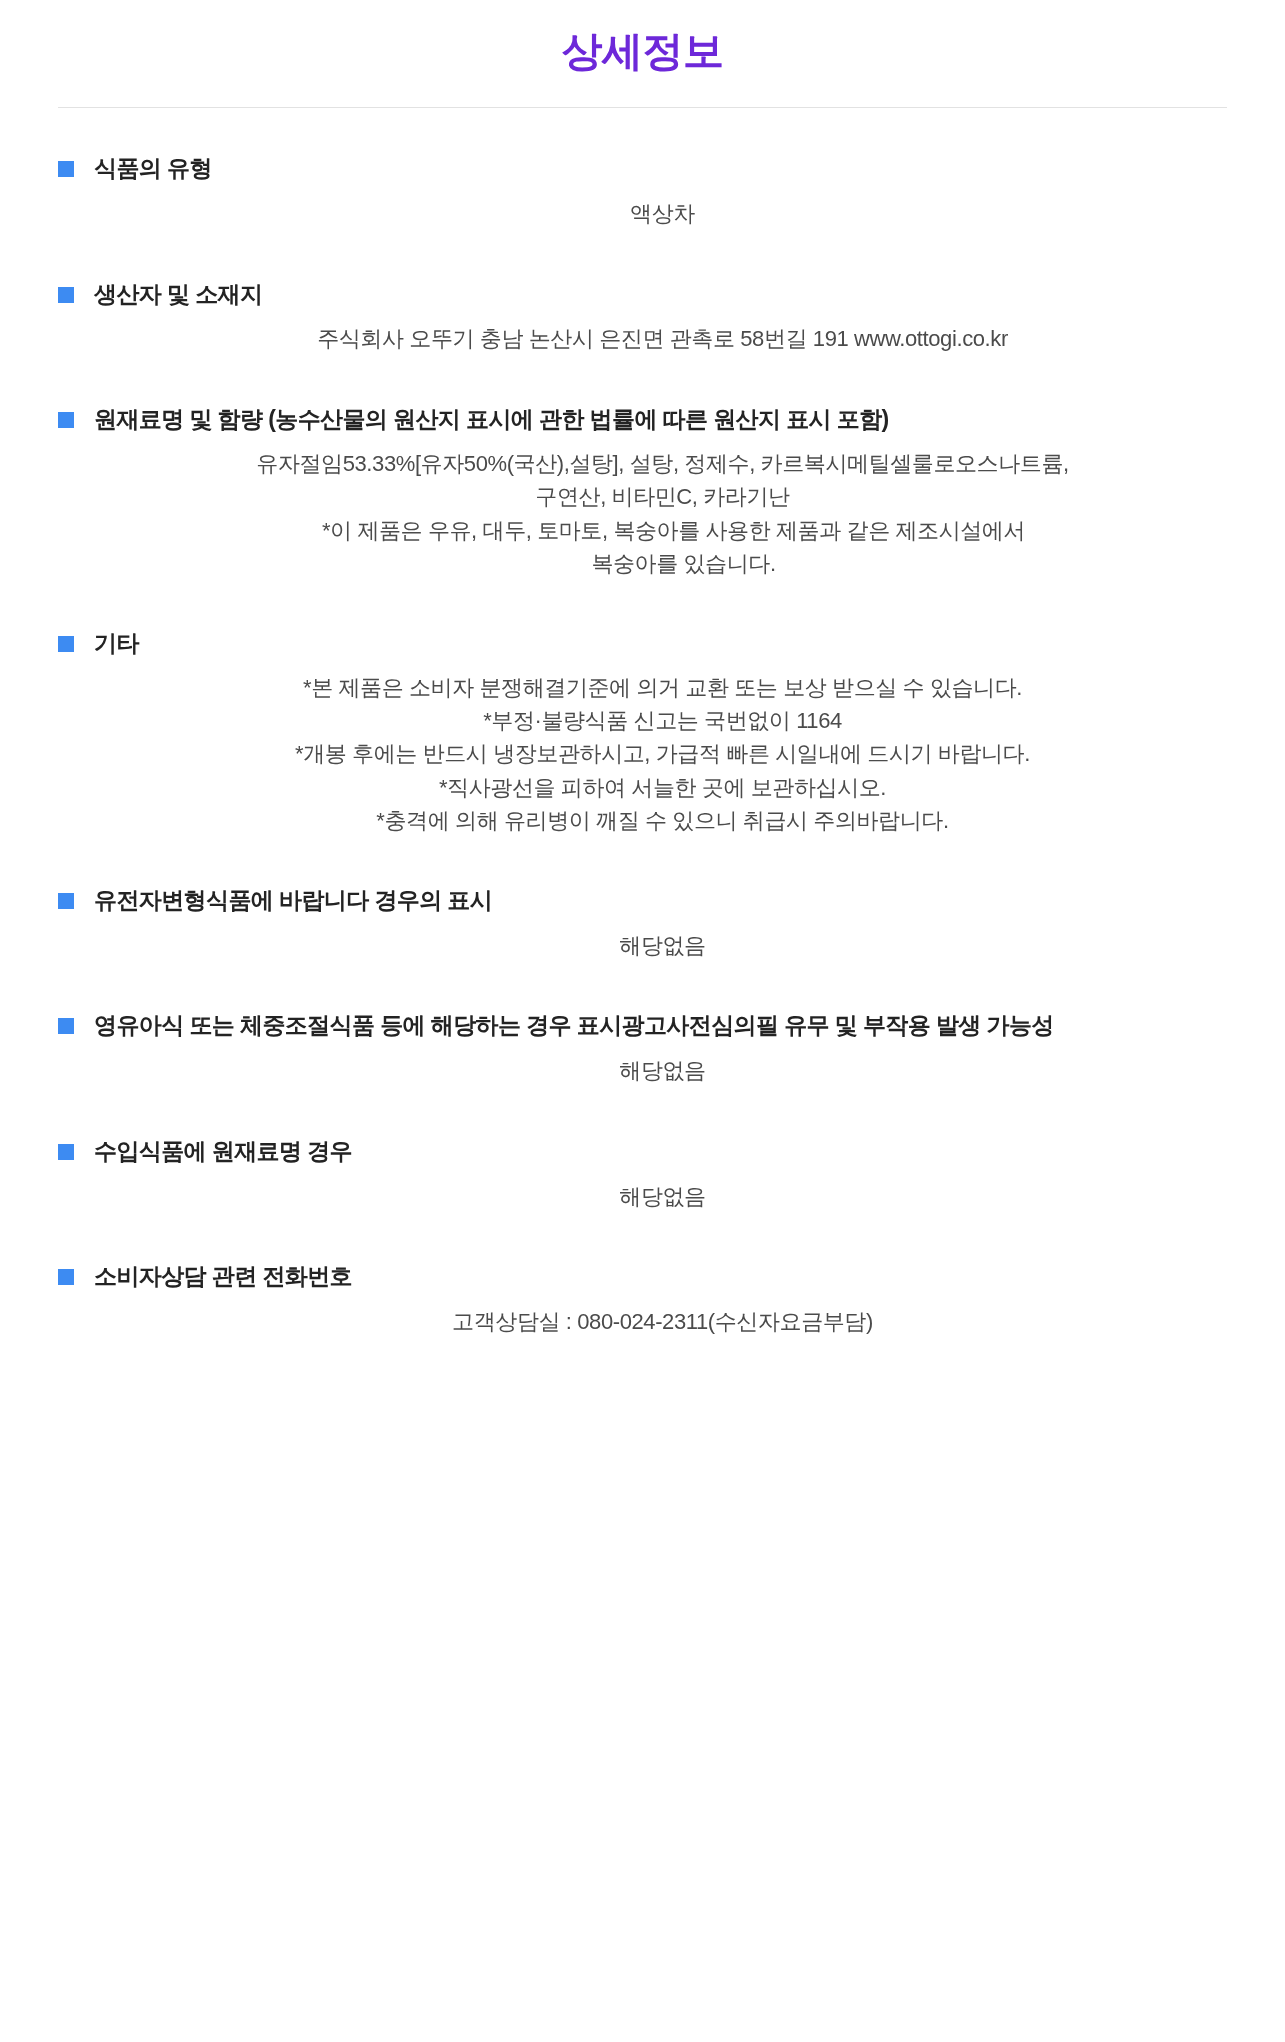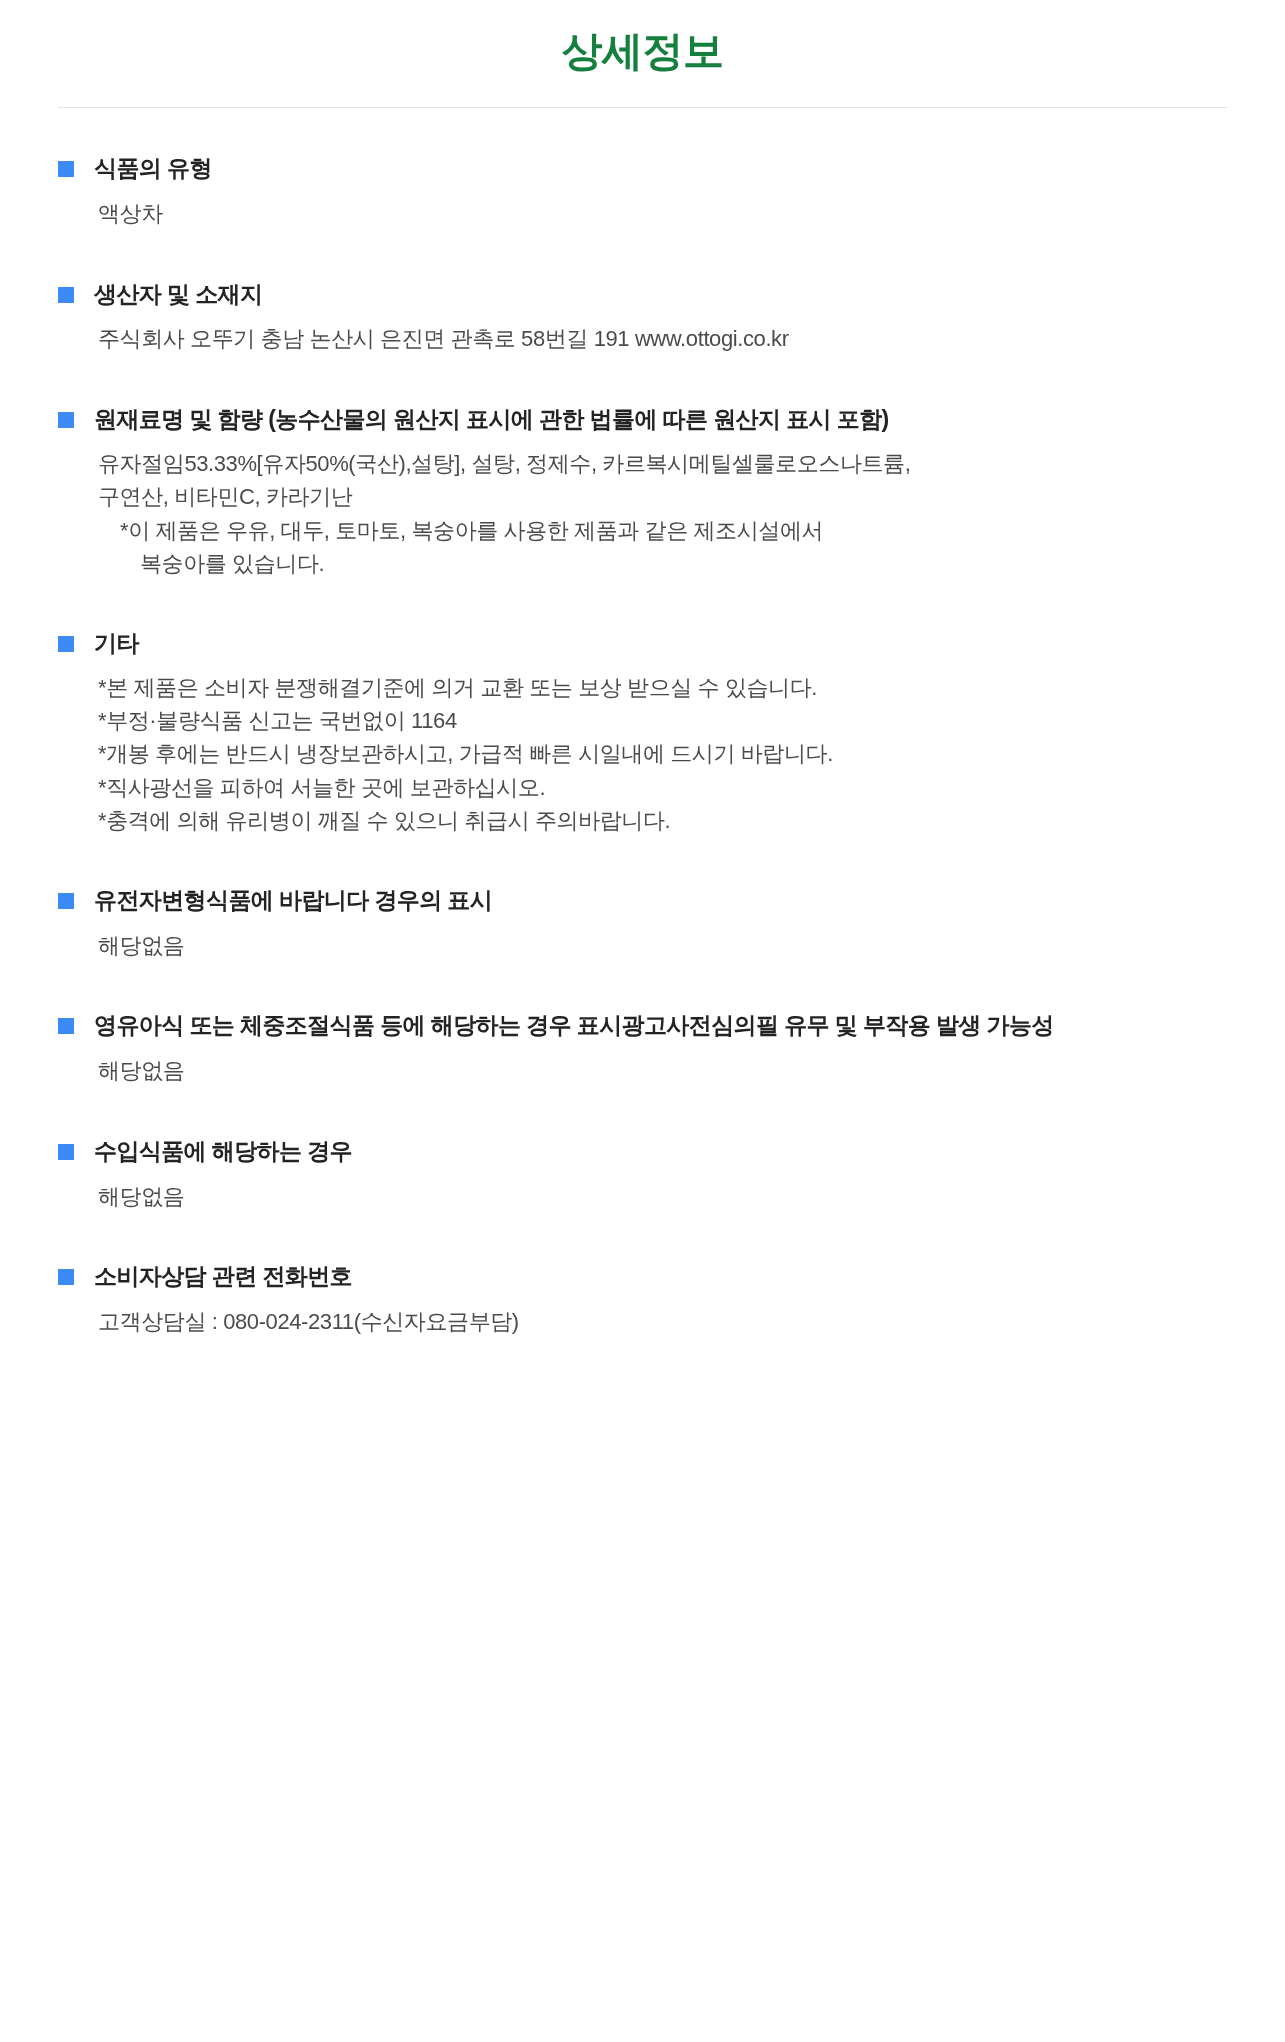--- a/index.html
+++ b/index.html
@@ -16,32 +16,33 @@
   }
   .page {
     width: 1285px;
     box-sizing: border-box;
     padding: 0;
   }
   .page-title {
     text-align: center;
     font-size: 41px;
     font-weight: bold;
-    color: #15803d;
+    color: #6d28d9;
     letter-spacing: -0.5px;
     padding-top: 24px;
     padding-bottom: 28px;
   }
   .divider {
     height: 1px;
     background: #e2e2e2;
     margin: 0 58px 46px 58px;
   }
   .sections {
     padding: 0 58px 60px 58px;
+    text-align: center;
   }
   .section {
     margin-bottom: 48px;
   }
   .section:last-child {
     margin-bottom: 0;
   }
   .sec-head {
     display: flex;
     align-items: flex-start;
@@ -148,21 +149,21 @@
           <span class="bullet"></span>
           <div class="sec-title">영유아식 또는 체중조절식품 등에 해당하는 경우 표시광고사전심의필 유무 및 부작용 발생 가능성</div>
         </div>
         <div class="sec-body">
           <div class="line">해당없음</div>
         </div>
       </div>
       <div class="section">
         <div class="sec-head">
           <span class="bullet"></span>
-          <div class="sec-title">수입식품에 해당하는 경우</div>
+          <div class="sec-title">수입식품에 원재료명 경우</div>
         </div>
         <div class="sec-body">
           <div class="line">해당없음</div>
         </div>
       </div>
       <div class="section">
         <div class="sec-head">
           <span class="bullet"></span>
           <div class="sec-title">소비자상담 관련 전화번호</div>
         </div>

